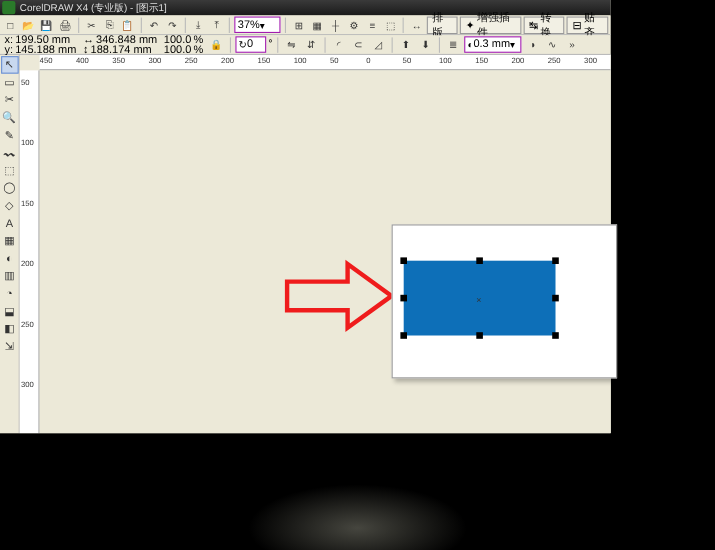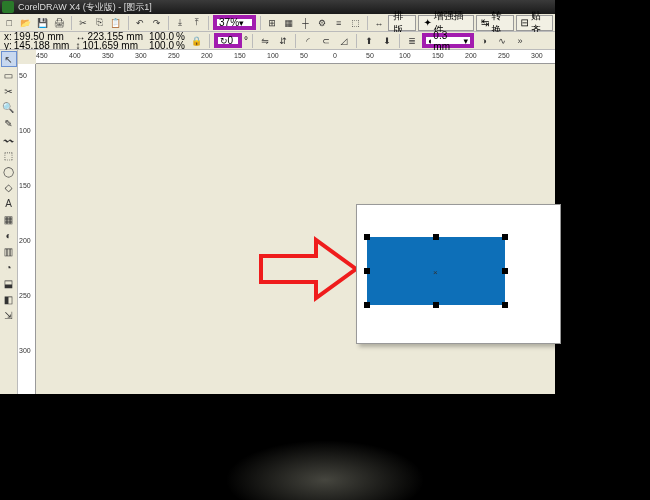--- a/index.html
+++ b/index.html
@@ -7,21 +7,21 @@
 .app{width:555px;height:394px;background:#ece9d8;display:flex;flex-direction:column}
 .titlebar{height:14px;background:linear-gradient(#3a3a3a,#1a1a1a);display:flex;align-items:center;padding:0 2px}
 .titlebar .logo{width:12px;height:12px;background:#2a7a2a;border-radius:2px;margin-right:4px}
 .titlebar .title{color:#ddd;font-size:9px}
 .menubar{height:16px;background:linear-gradient(#2b2b2b,#1c1c1c);display:flex}
 .menubar span{color:#ddd;font-size:10px;padding:2px 7px;cursor:default}
 .toolbar1{height:18px;background:#ece9d8;border-bottom:1px solid #bbb;display:flex;align-items:center;padding:1px 2px;gap:2px}
 .toolbar2{height:18px;background:#ece9d8;border-bottom:1px solid #bbb;display:flex;align-items:center;padding:1px 2px;gap:2px}
 .tbtn{width:16px;height:16px;border:1px solid transparent;display:inline-flex;align-items:center;justify-content:center;font-size:9px;color:#333}
 .sep{width:1px;height:14px;background:#bbb;margin:0 2px}
-.combo{height:15px;border:4px solid #a21caf;background:#fff;font-size:9px;padding:0 2px;display:inline-flex;align-items:center}
+.combo{height:15px;border:1px solid #a21caf;background:#fff;font-size:9px;padding:0 2px;display:inline-flex;align-items:center}
 .coord{display:flex;flex-direction:column;font-size:8px;line-height:9px;padding:0 2px}
 .coord .row{display:flex;gap:2px}
 .textbtn{height:16px;padding:0 4px;border:1px solid #999;background:#f2f0e4;font-size:10px;display:inline-flex;align-items:center;gap:2px}
 .workarea{flex:1;display:flex;background:#ece9d8}
 .toolbox{width:18px;background:#ece9d8;border-right:1px solid #bbb;display:flex;flex-direction:column;padding-top:1px}
 .tool{width:16px;height:16px;margin:0 auto;display:flex;align-items:center;justify-content:center;font-size:10px;color:#333}
 .tool.active{background:#c8d8ef;border:1px solid #6a8fd0}
 .canvaswrap{flex:1;position:relative;background:#ece9d8}
 .ruler-h{position:absolute;top:0;left:18px;right:0;height:14px;background:#fff;border-bottom:1px solid #999;overflow:hidden}
 .ruler-v{position:absolute;top:14px;left:0;width:18px;bottom:0;background:#fff;border-right:1px solid #999;overflow:hidden}
@@ -91,25 +91,25 @@
           <span>199.50 mm</span>
         </div>
       <div class="row">
           <span>y:</span>
           <span>145.188 mm</span>
         </div>
     </div>
     <div class="coord">
       <div class="row">
           <span>↔</span>
-          <span>223.155 mm</span>
+          <span>346.848 mm</span>
         </div>
       <div class="row">
           <span>↕</span>
-          <span>101.659 mm</span>
+          <span>188.174 mm</span>
         </div>
     </div>
     <div class="coord">
       <div class="row">
           <span>100.0</span>
           <span>%</span>
         </div>
       <div class="row">
           <span>100.0</span>
           <span>%</span>

